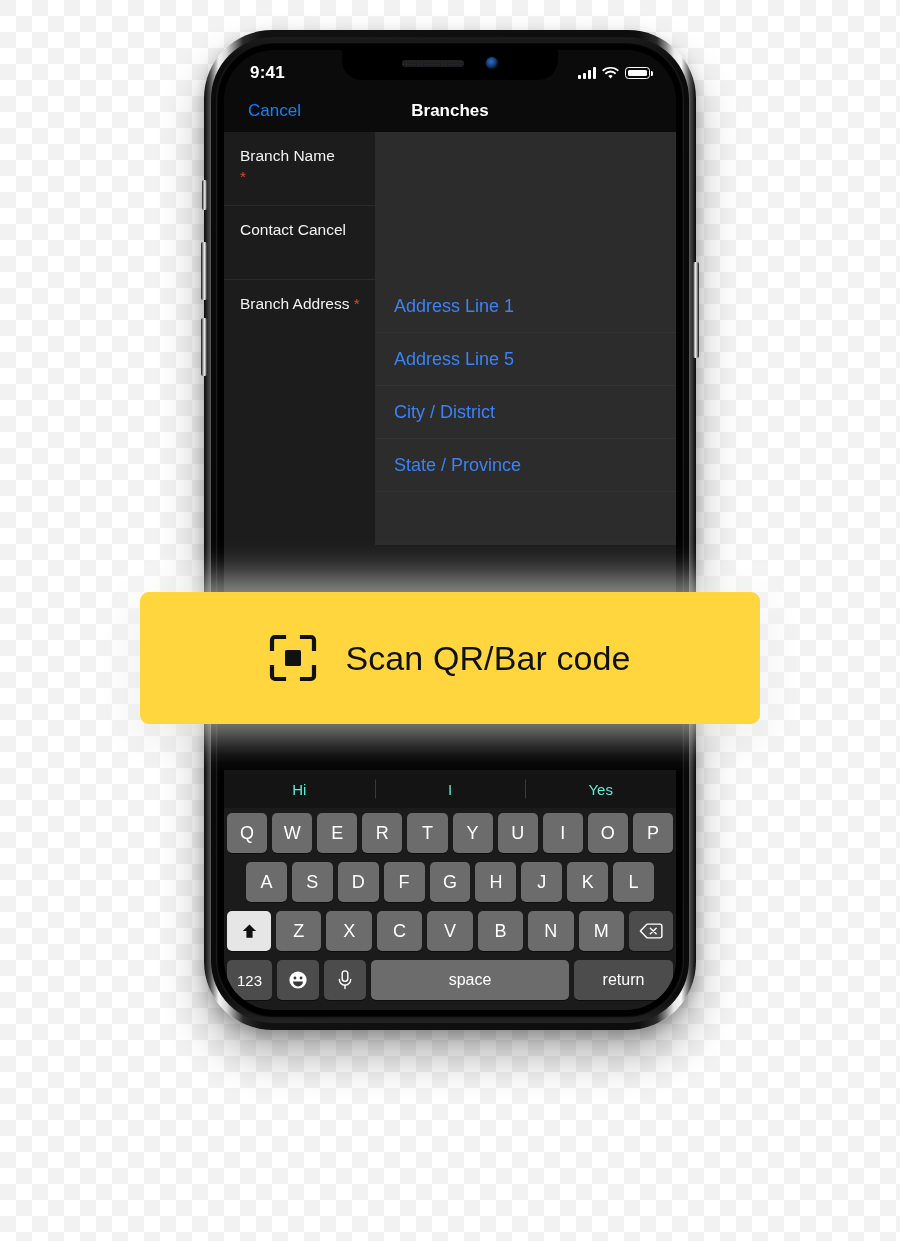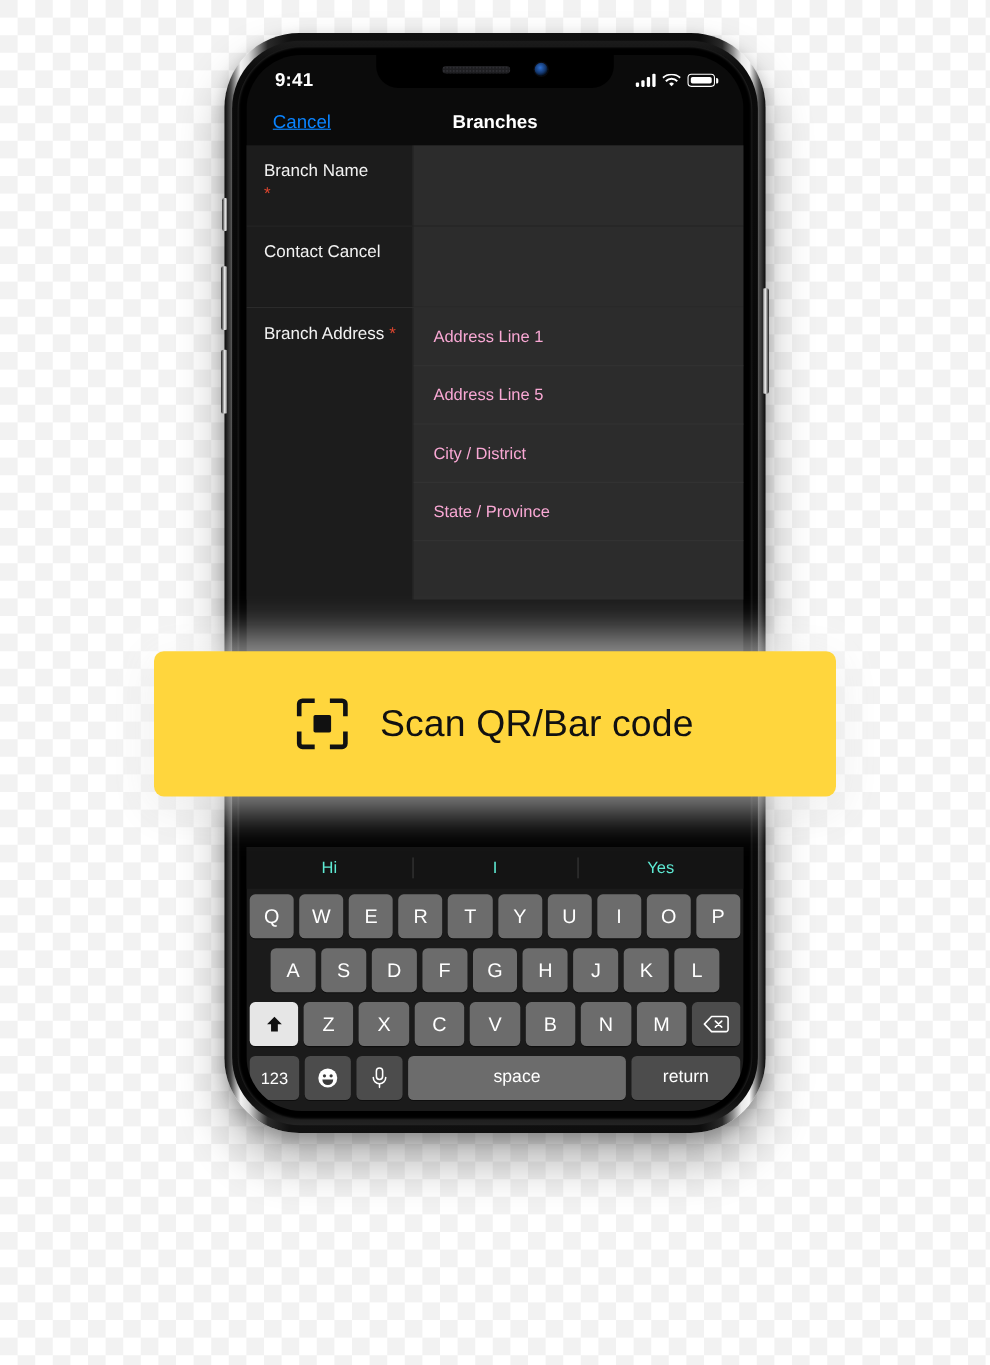--- a/index.html
+++ b/index.html
@@ -165,21 +165,20 @@
     display: flex;
     align-items: center;
     padding: 0 24px;
     box-sizing: border-box;
     z-index: 25;
   }
   .nav-cancel {
     font-size: 17px;
     color: #0a84ff;
     cursor: pointer;
-    text-decoration: underline;
   }
   .nav-title {
     position: absolute;
     left: 0; right: 0;
     text-align: center;
     font-size: 17px;
     font-weight: bold;
     color: #fff;
     pointer-events: none;
   }
@@ -235,21 +234,21 @@
   }
   .addr-fields { flex: 1; background: #2c2c2c; }
   .addr-field {
     height: 53px;
     display: flex;
     align-items: center;
     padding: 0 18px;
     box-sizing: border-box;
     border-bottom: 1px solid #333;
   }
-  .addr-field .ph { font-size: 15px; color: #f9a8d4; }
+  .addr-field .ph { font-size: 18px; color: #3b82f6; }
   .addr-field.blank { border-bottom: none; }
 
   
   .keyboard {
     position: absolute;
     left: 0; right: 0; bottom: 0;
     background: #1b1b1b;
     padding-bottom: 6px;
   }
   .suggestion-bar {

